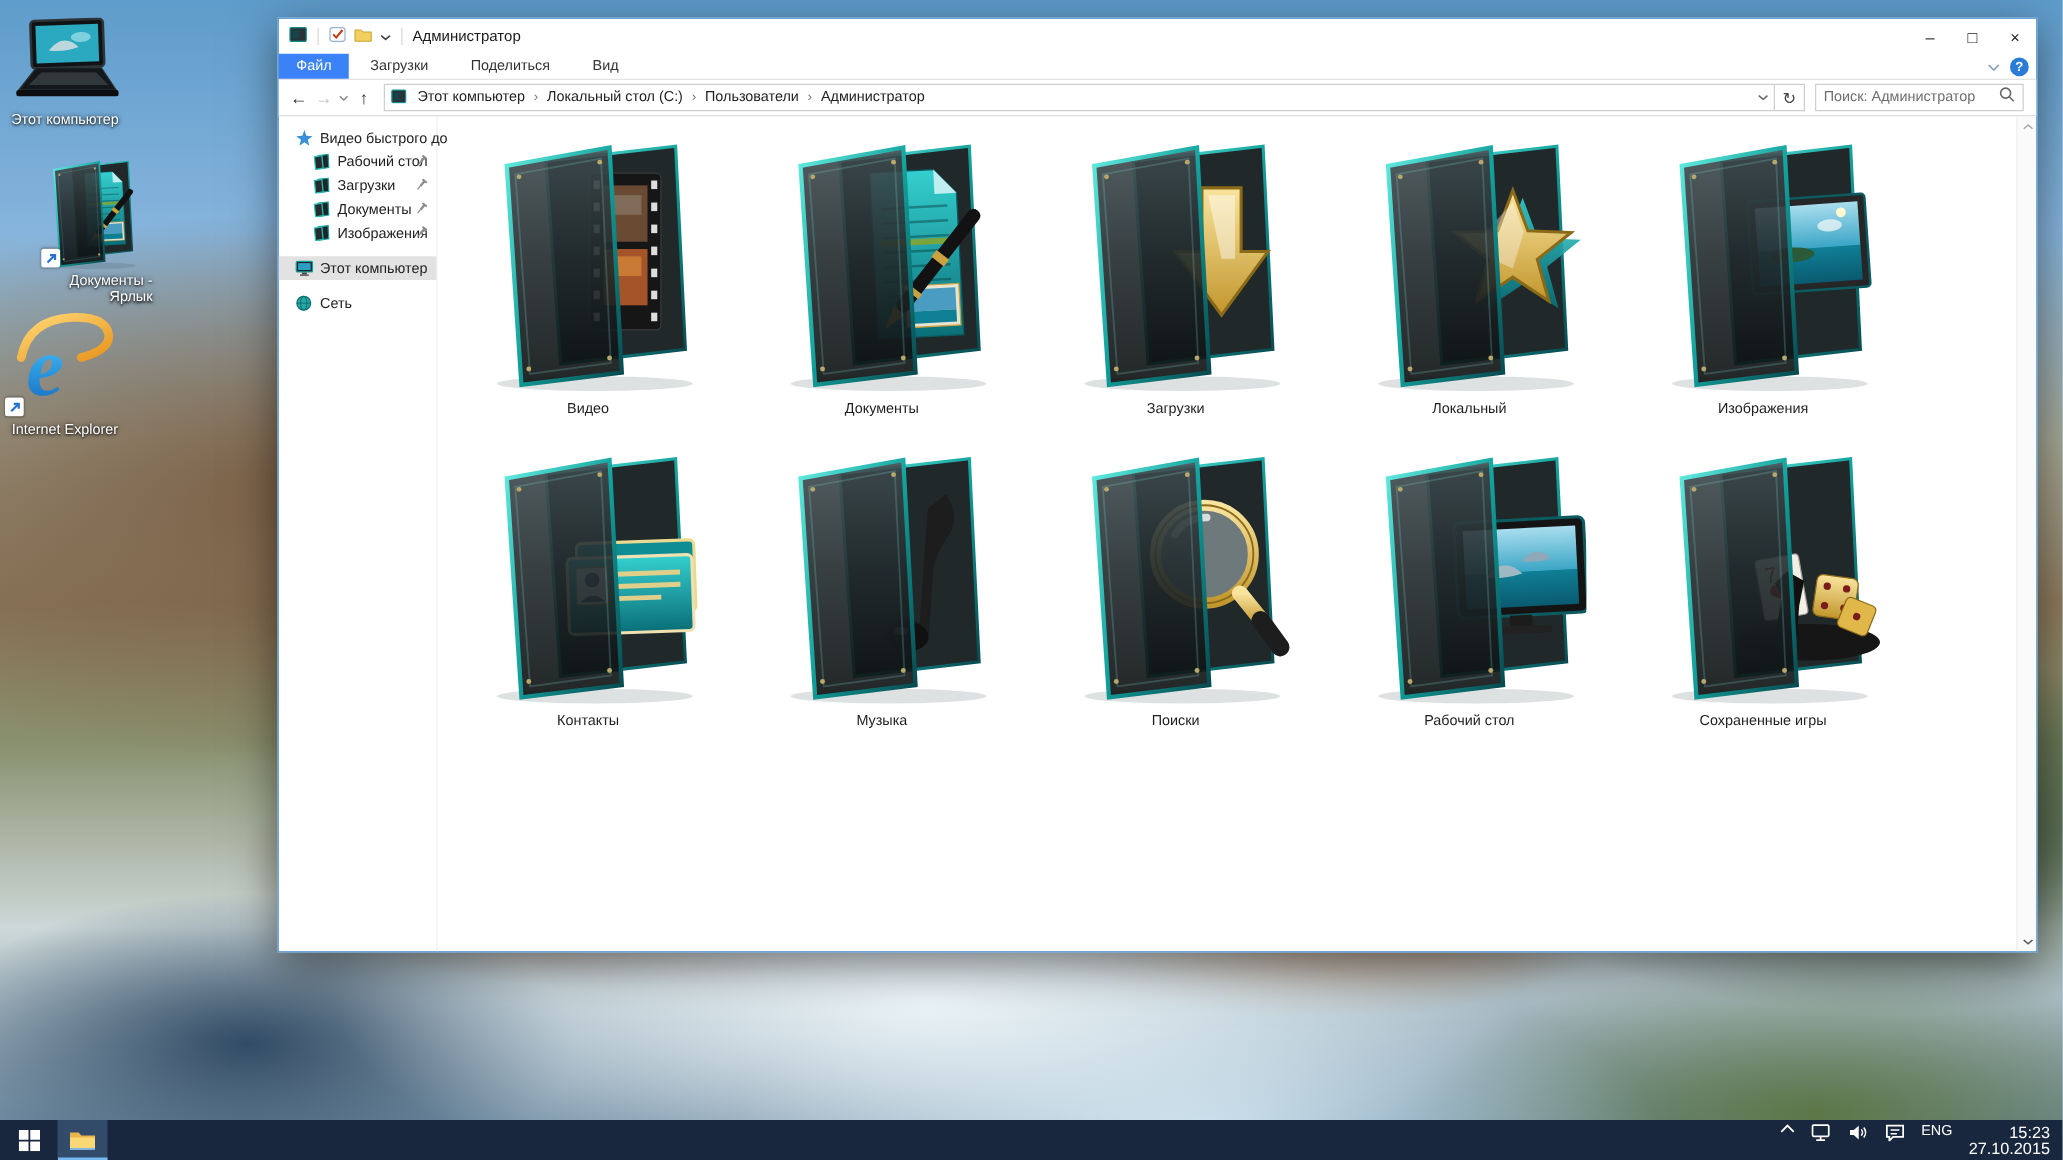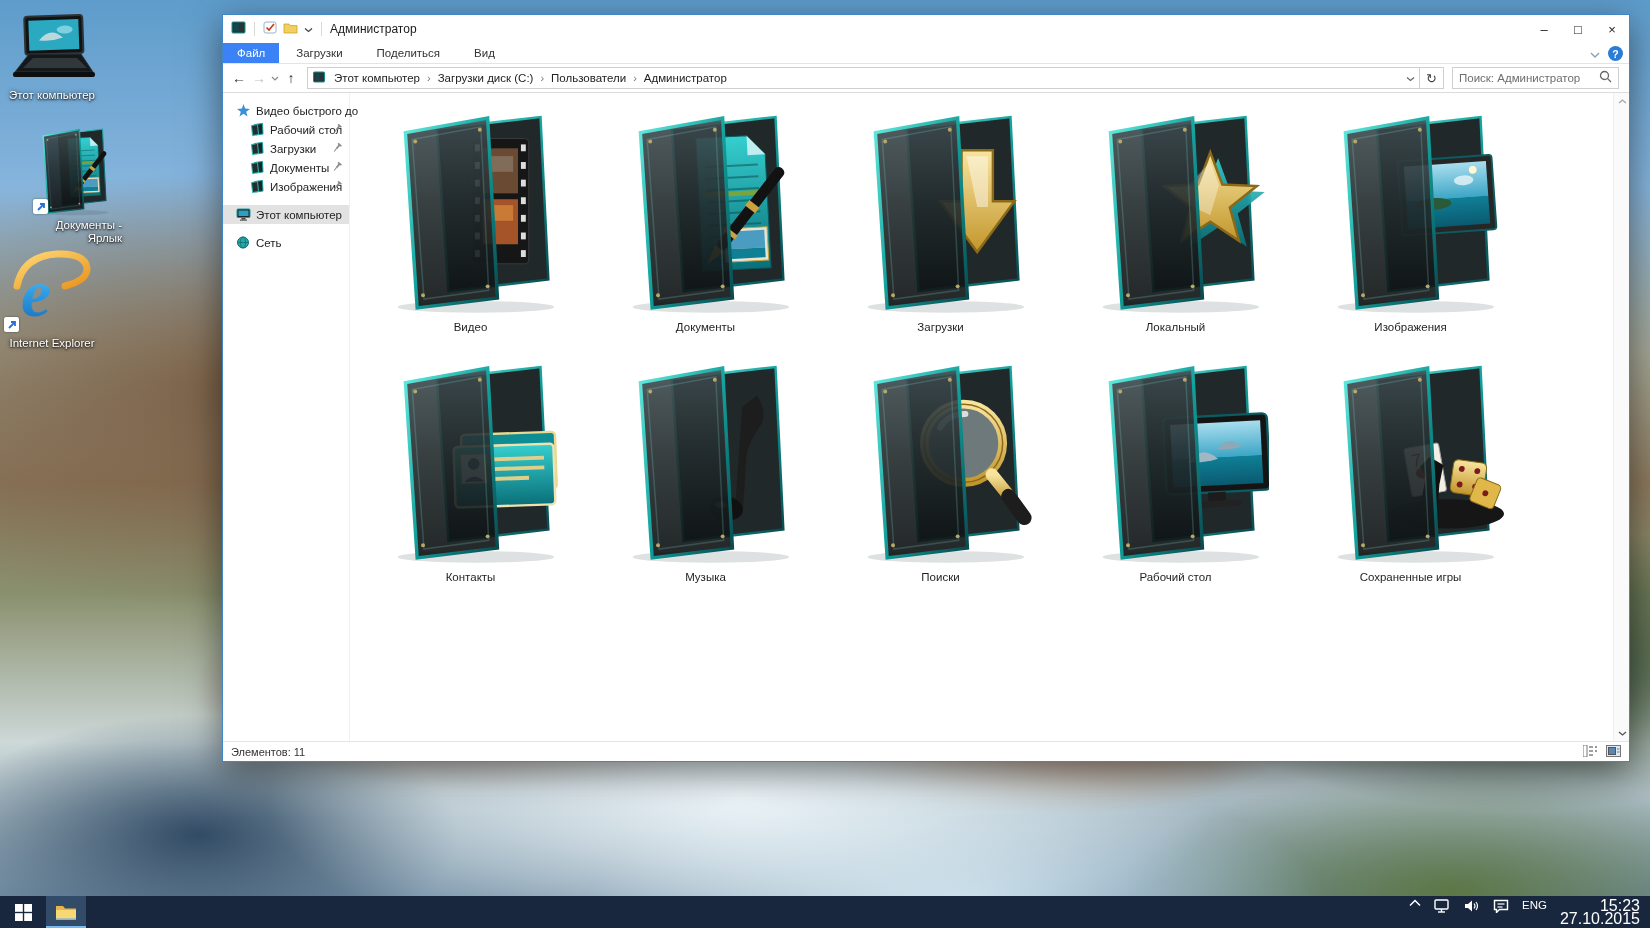--- a/index.html
+++ b/index.html
@@ -93,21 +93,21 @@
 
   
   #taskbar { position:absolute; left:0; bottom:0; width:1650px; height:32px; background:#18273e;
              display:flex; align-items:center; z-index:50; }
   #start-btn { width:46px; height:32px; display:flex; align-items:center; justify-content:center; }
   .task-app { width:40px; height:32px; display:flex; align-items:center; justify-content:center; }
   .task-app.active { background:rgba(120,170,215,.28); box-shadow:inset 0 -2px 0 #76b9ef; }
   #tray { margin-left:auto; display:flex; align-items:flex-start; gap:13px; padding-right:10px; color:#fff; }
   #tray .t-ic { display:flex; align-items:center; }
   #tray-lang { font-size:11.5px; }
-  #tray-clock { text-align:right; font-size:16px; line-height:13px; }
+  #tray-clock { text-align:right; font-size:13px; line-height:13px; }
 </style>
 </head>
 <body>
 
 <div id="desktop-icons">
     <div class="dicon" style="left: 2px; top: 14px;">
     <span class="ic"><svg width="86" height="68" viewBox="0 0 86 68">
       <g transform="rotate(-2 43 26)">
             <rect x="16" y="2" width="58" height="38" rx="3" fill="#101214" stroke="#2c3438" stroke-width="2"></rect>
       <rect x="20" y="6" width="50" height="30" fill="#2aa9c0"></rect>
@@ -284,21 +284,21 @@
     <div id="address-box">
       <span style="margin-right:2px;">
         <svg width="14" height="12" viewBox="0 0 14 12">
             <rect x="1.5" y="1" width="11" height="10" rx="1" fill="#2a3438" stroke="#128f8c"></rect>
             <rect x="3.5" y="3" width="4" height="6" fill="#17444a"></rect>
           </svg>
       </span>
       <span id="breadcrumb" style="display:flex;align-items:center;min-width:0;overflow:hidden;">
           <span class="crumb">Этот компьютер</span>
           <span class="crumb-sep">›</span>
-          <span class="crumb">Загрузки диск (C:)</span>
+          <span class="crumb">Локальный стол (C:)</span>
           <span class="crumb-sep">›</span>
           <span class="crumb">Пользователи</span>
           <span class="crumb-sep">›</span>
           <span class="crumb">Администратор</span>
         </span>
       <span id="address-dropdown">
         <svg width="9" height="6" viewBox="0 0 9 6">
             <path d="M1 1.5 L4.5 4.5 L8 1.5" fill="none" stroke="#666" stroke-width="1.2"></path>
           </svg>
       </span>
@@ -936,43 +936,20 @@
         </div>
         <div class="sb-arrow" style="bottom:0;">
           <svg width="9" height="5" viewBox="0 0 9 5">
               <path d="M1 1 L4.5 4 L8 1" fill="none" stroke="#555" stroke-width="1.3"></path>
             </svg>
         </div>
       </div>
     </div>
   </div>
 
-  <div id="statusbar">
-    <span>Элементов: 11</span>
-    <div id="status-views">
-      <span>
-        <svg width="15" height="12" viewBox="0 0 15 12">
-            <rect x="0" y="0" width="4" height="12" fill="none" stroke="#777"></rect>
-            <line x1="6" y1="2" x2="10" y2="2" stroke="#777" stroke-width="1.4"></line>
-            <line x1="6" y1="6" x2="10" y2="6" stroke="#777" stroke-width="1.4"></line>
-            <line x1="6" y1="10" x2="10" y2="10" stroke="#777" stroke-width="1.4"></line>
-            <line x1="12" y1="2" x2="14" y2="2" stroke="#777" stroke-width="1.4"></line>
-            <line x1="12" y1="6" x2="14" y2="6" stroke="#777" stroke-width="1.4"></line>
-          </svg>
-      </span>
-      <span>
-        <svg width="15" height="12" viewBox="0 0 15 12">
-            <rect x="0.5" y="0.5" width="14" height="11" fill="#dce9f5" stroke="#777"></rect>
-            <rect x="2.5" y="2.5" width="7" height="7" fill="#5b86b4" stroke="#555"></rect>
-            <line x1="11" y1="4" x2="13.5" y2="4" stroke="#777"></line>
-            <line x1="11" y1="7" x2="13.5" y2="7" stroke="#777"></line>
-          </svg>
-      </span>
-    </div>
-  </div>
 </div>
 
 <div id="taskbar">
   <div id="start-btn">
     <svg width="17" height="17" viewBox="0 0 17 17">
         <rect x="0" y="0" width="7.8" height="7.8" fill="#fff"></rect>
         <rect x="9.2" y="0" width="7.8" height="7.8" fill="#fff"></rect>
         <rect x="0" y="9.2" width="7.8" height="7.8" fill="#fff"></rect>
         <rect x="9.2" y="9.2" width="7.8" height="7.8" fill="#fff"></rect>
       </svg>

